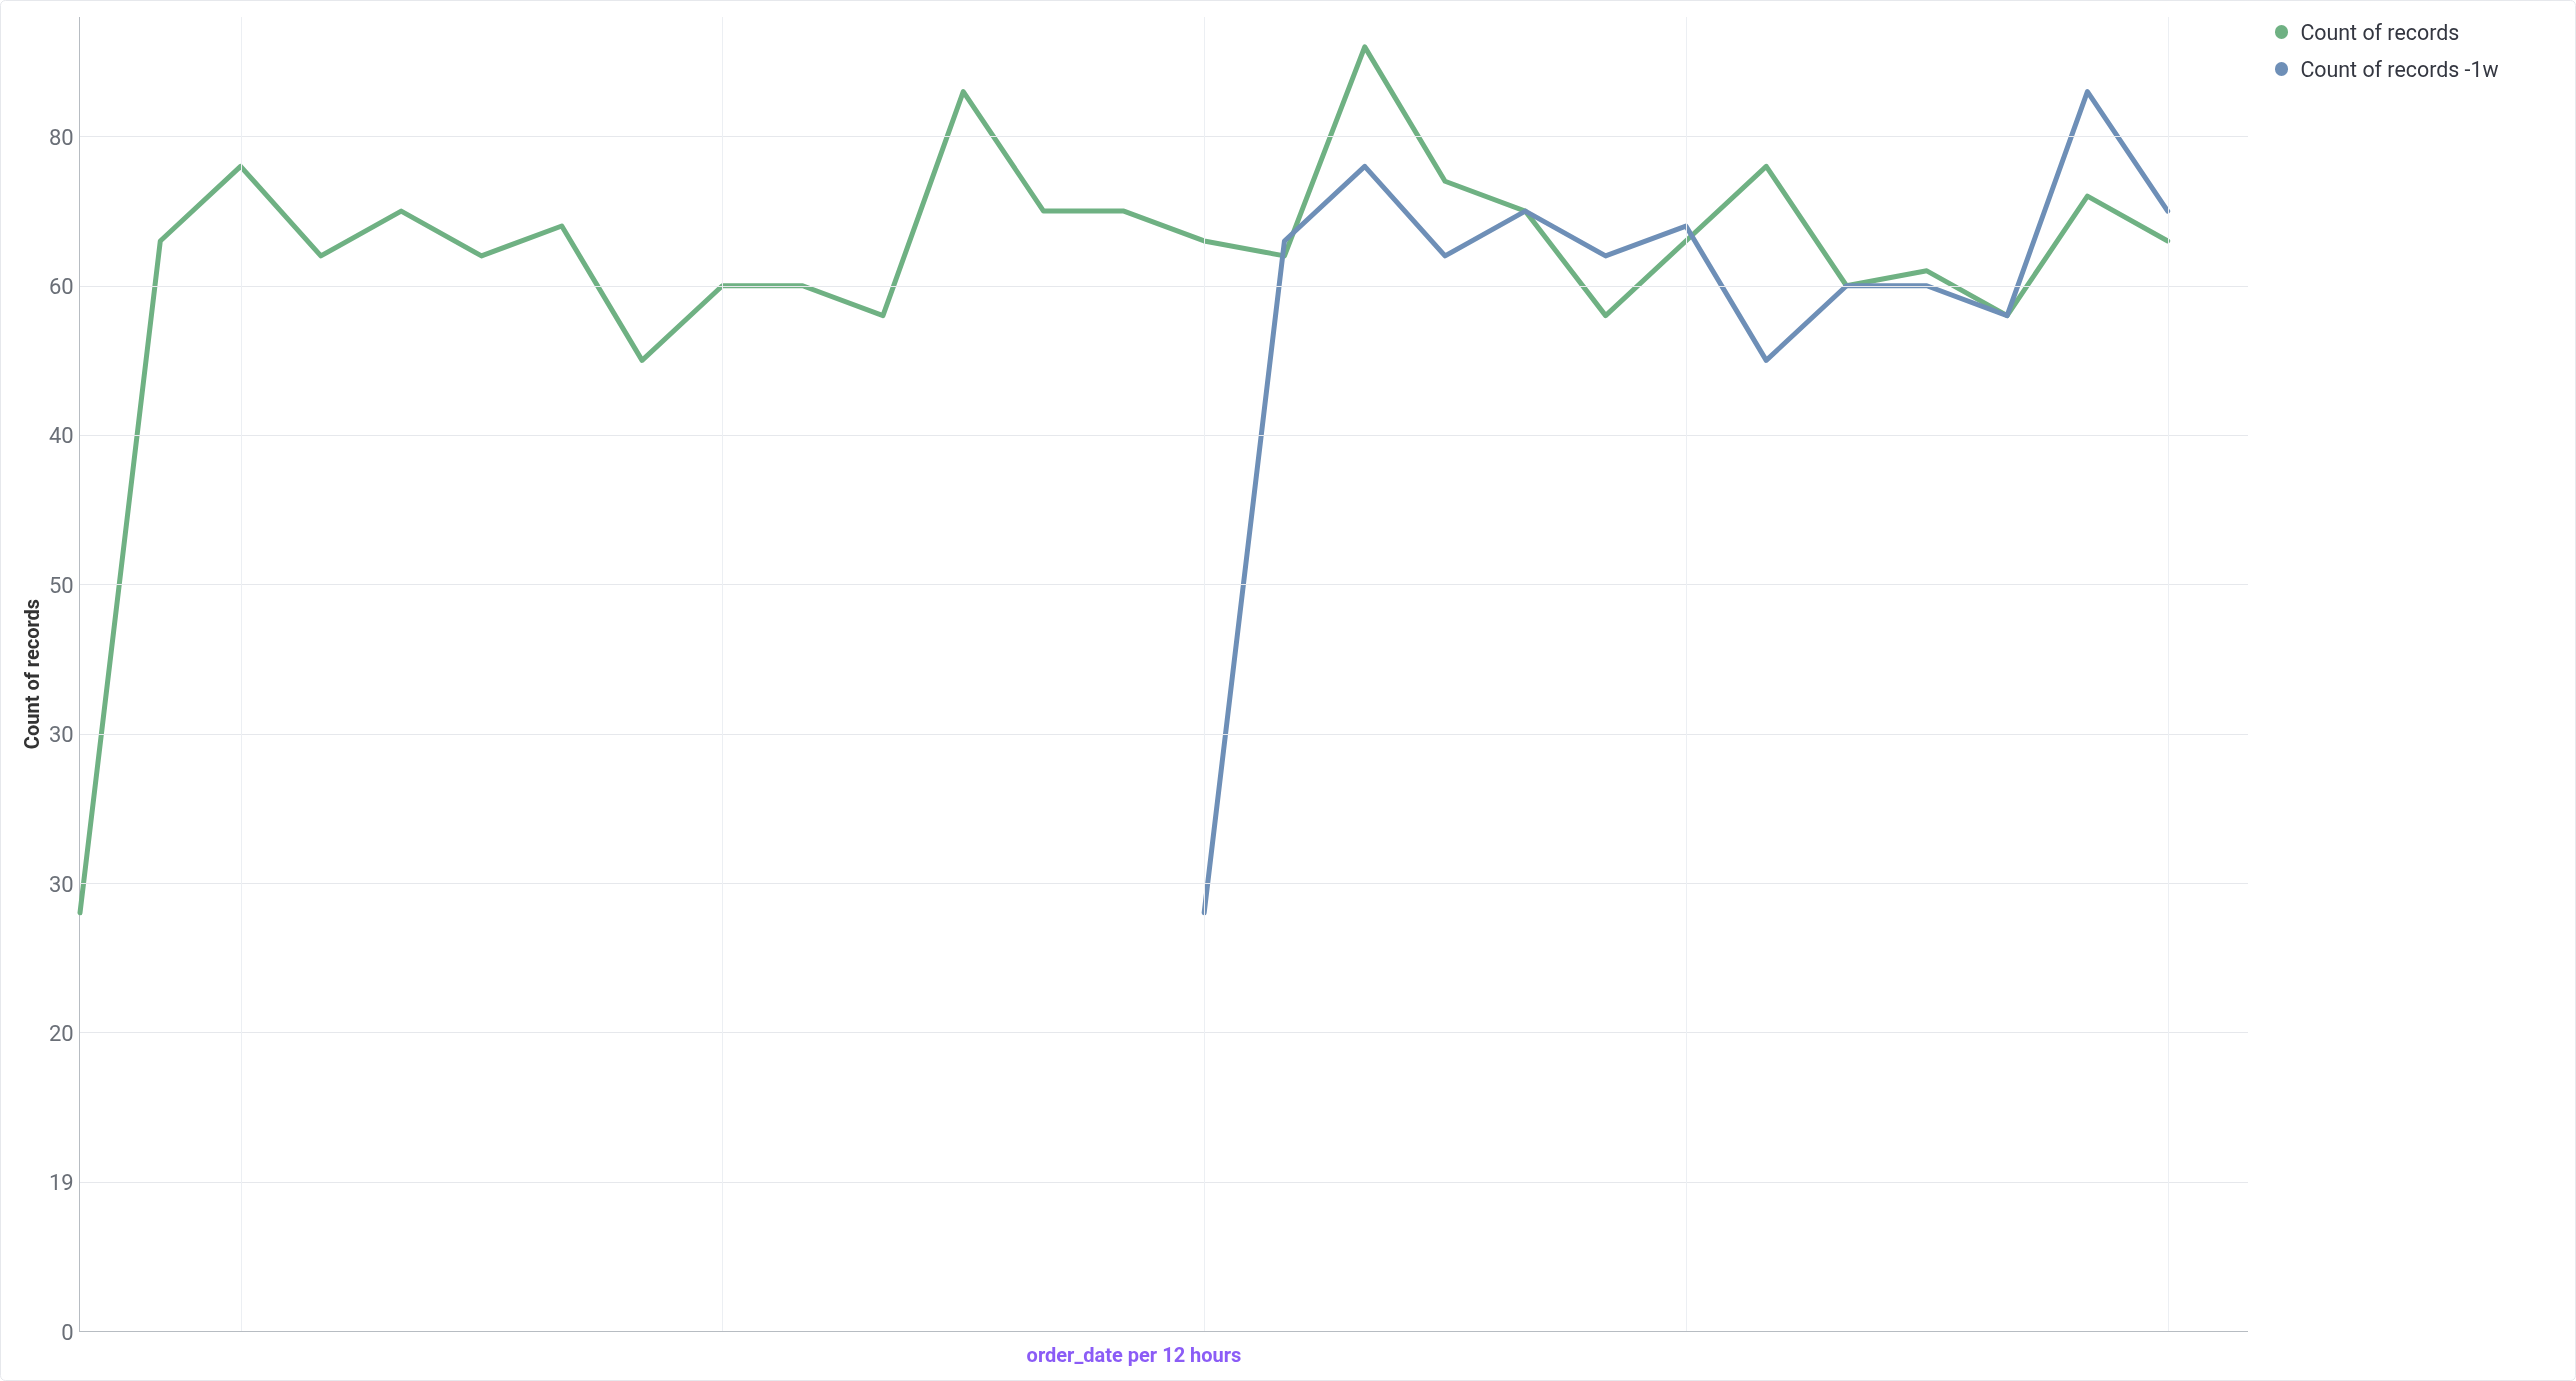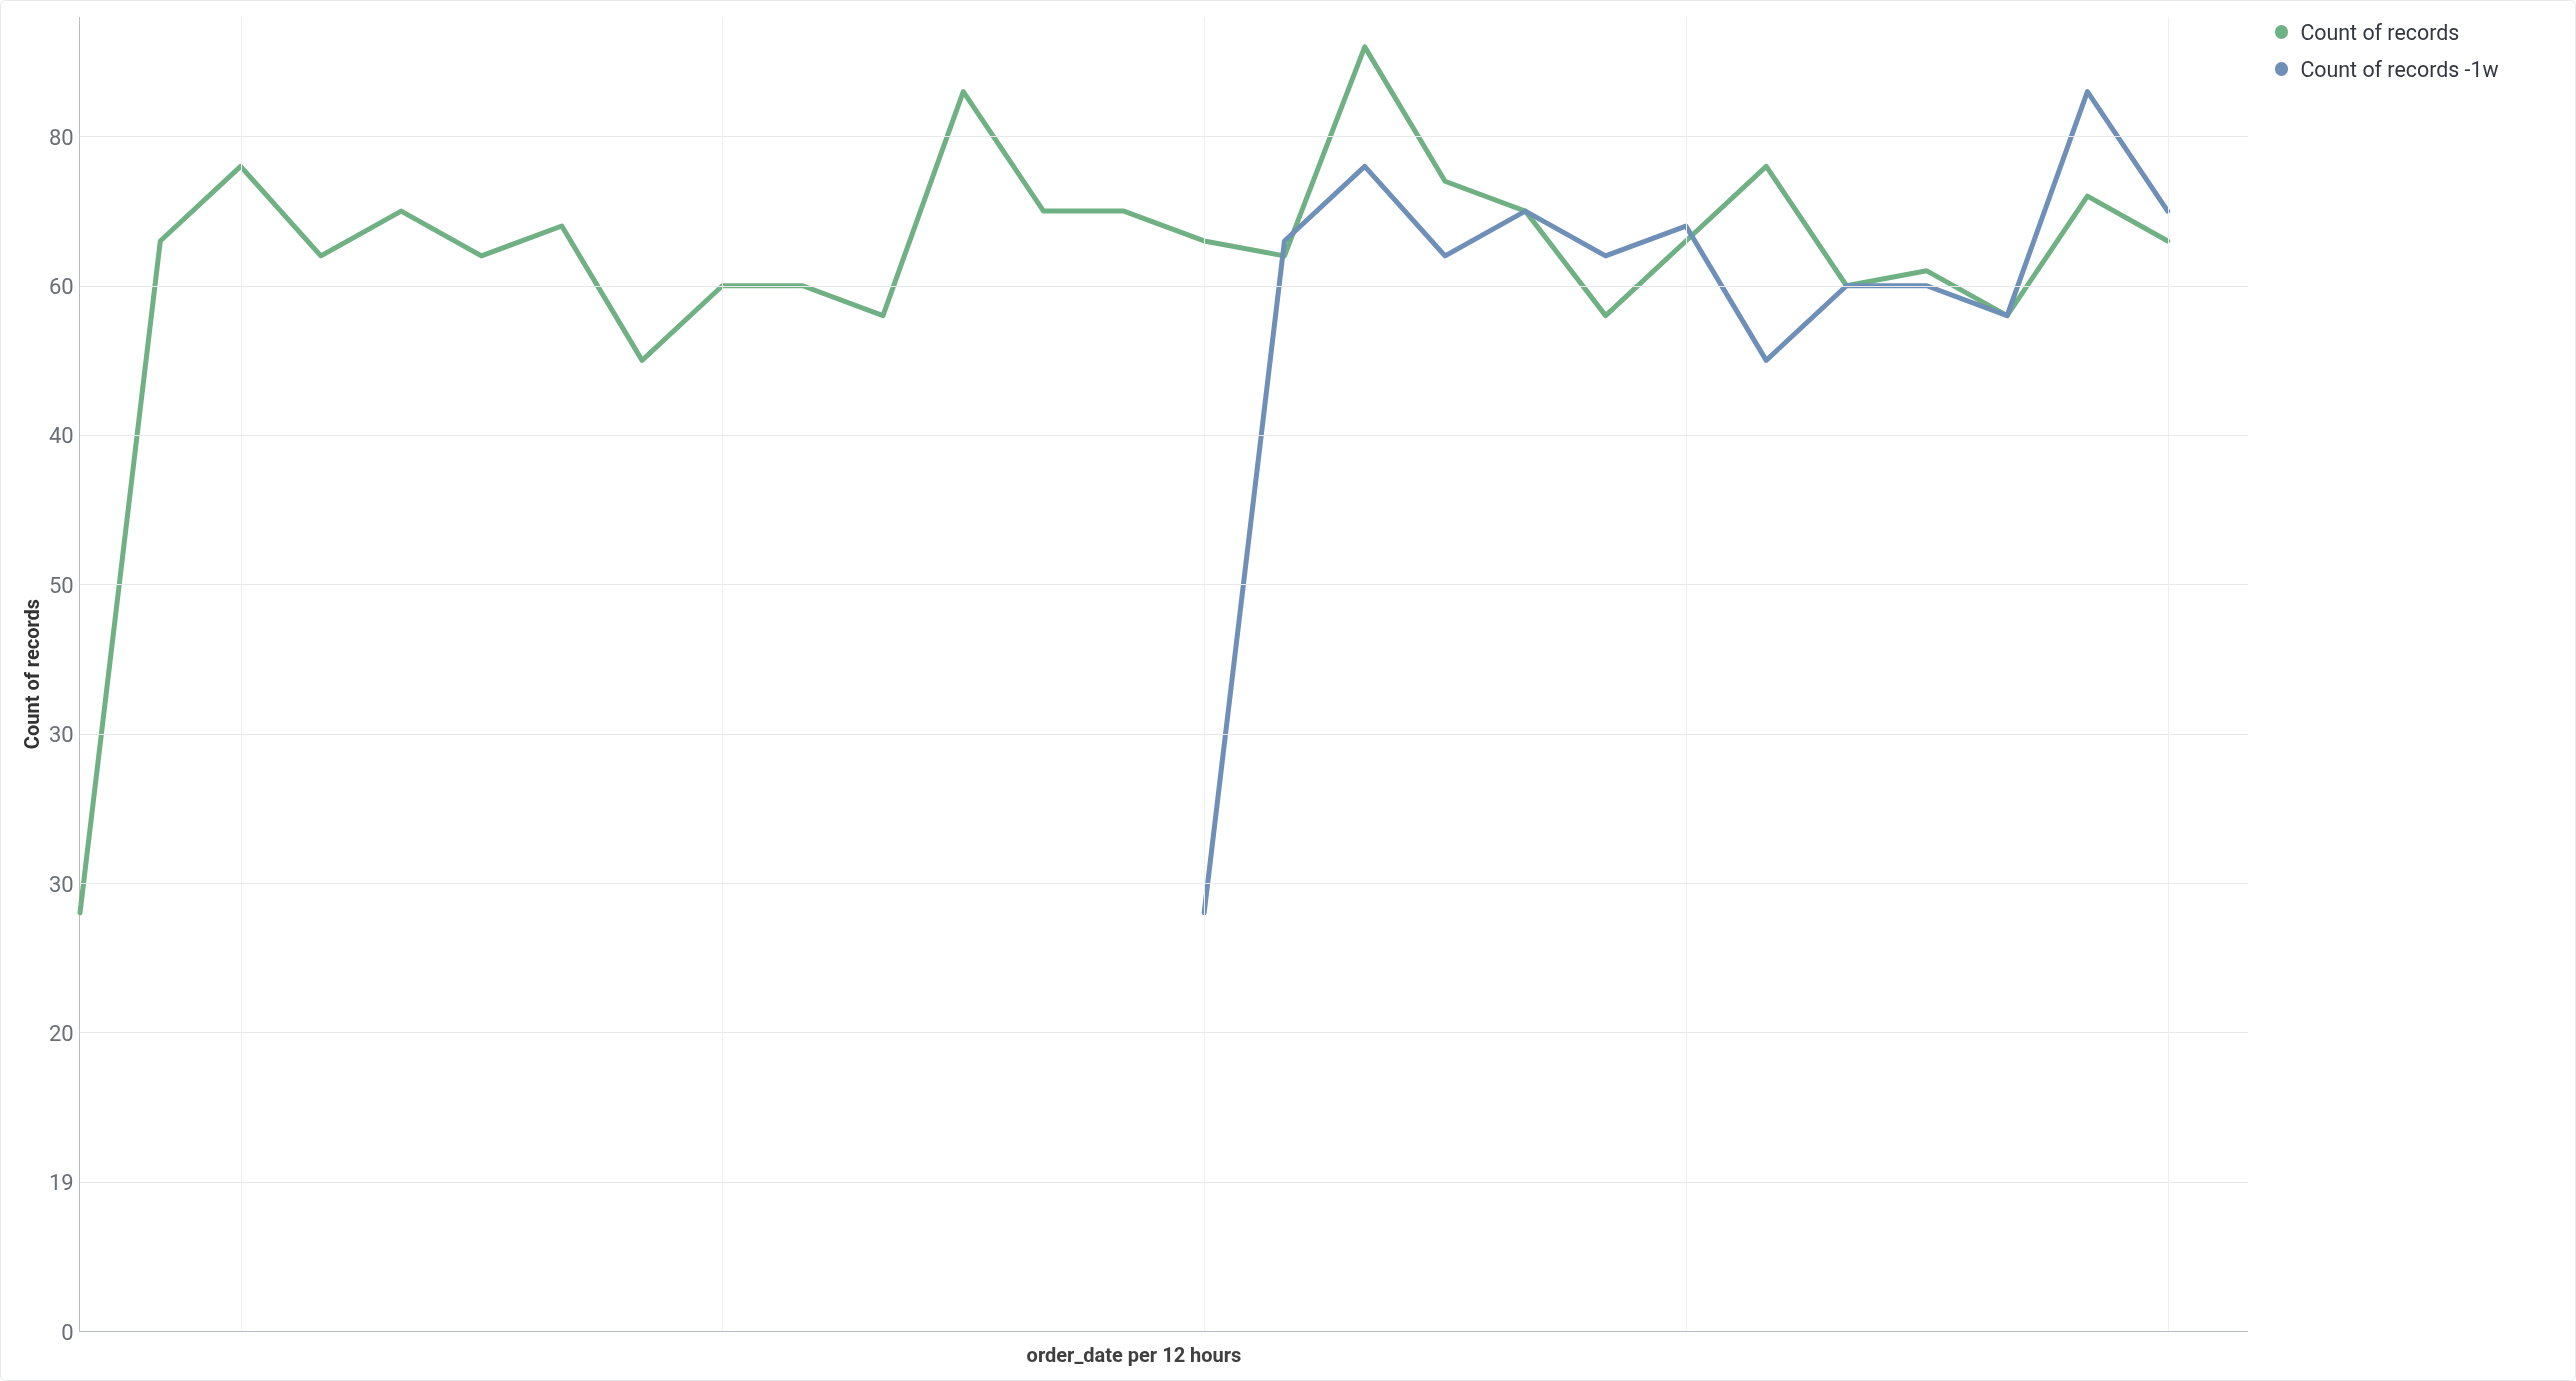--- a/index.html
+++ b/index.html
@@ -90,21 +90,21 @@
     transform: translateX(-50%);
     font-size: 19px;
     color: #6a6f77;
     white-space: nowrap;
   }
   .x-axis-label {
     text-align: center;
     font-weight: 700;
     font-size: 20px;
     margin-top: 10.7px;
-    color: #404040;
+    color: #8b5cf6;
   }
   .legend {
     width: 281px;
     padding-left: 27px;
     padding-top: 2.7px;
   }
   .legend-item {
     display: flex;
     align-items: center;
     margin-bottom: 12px;

